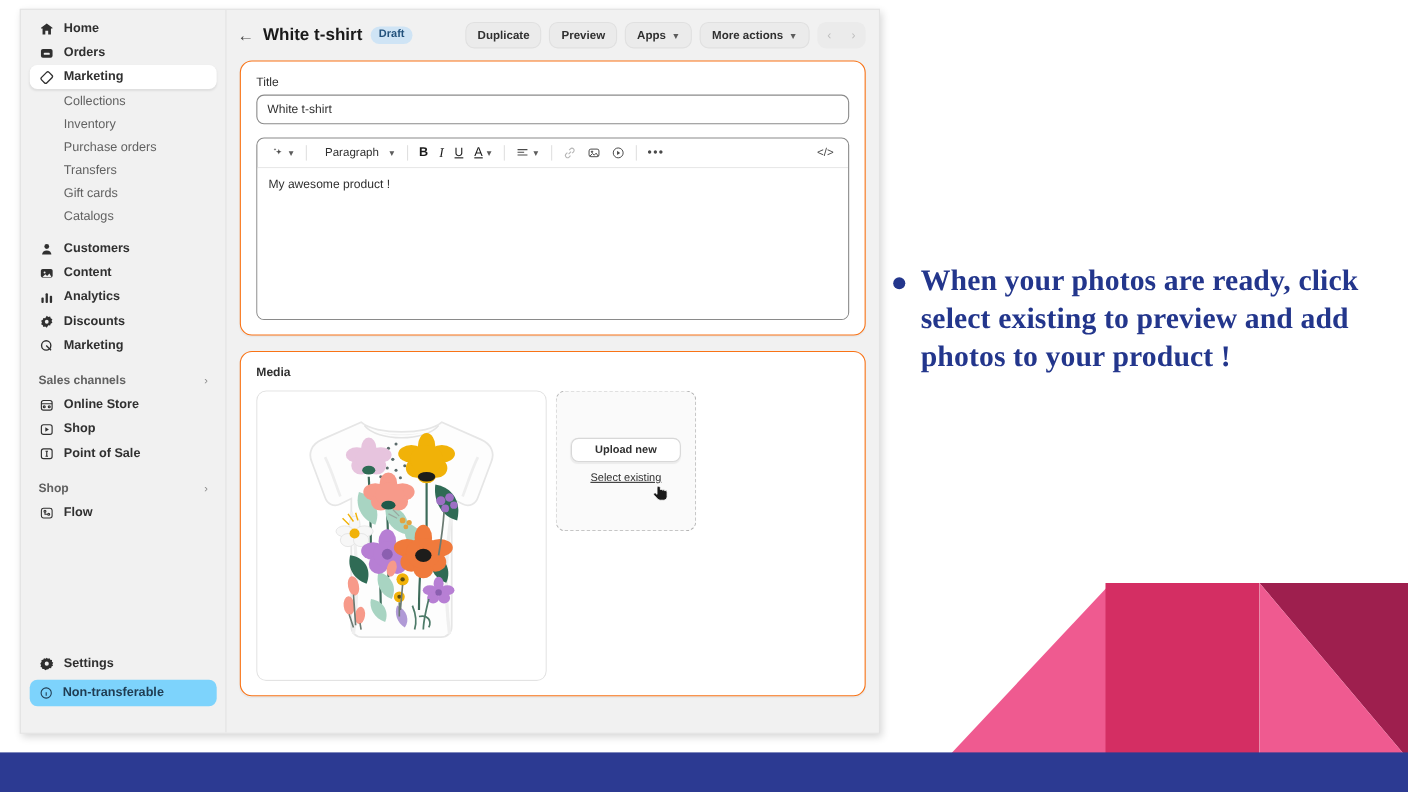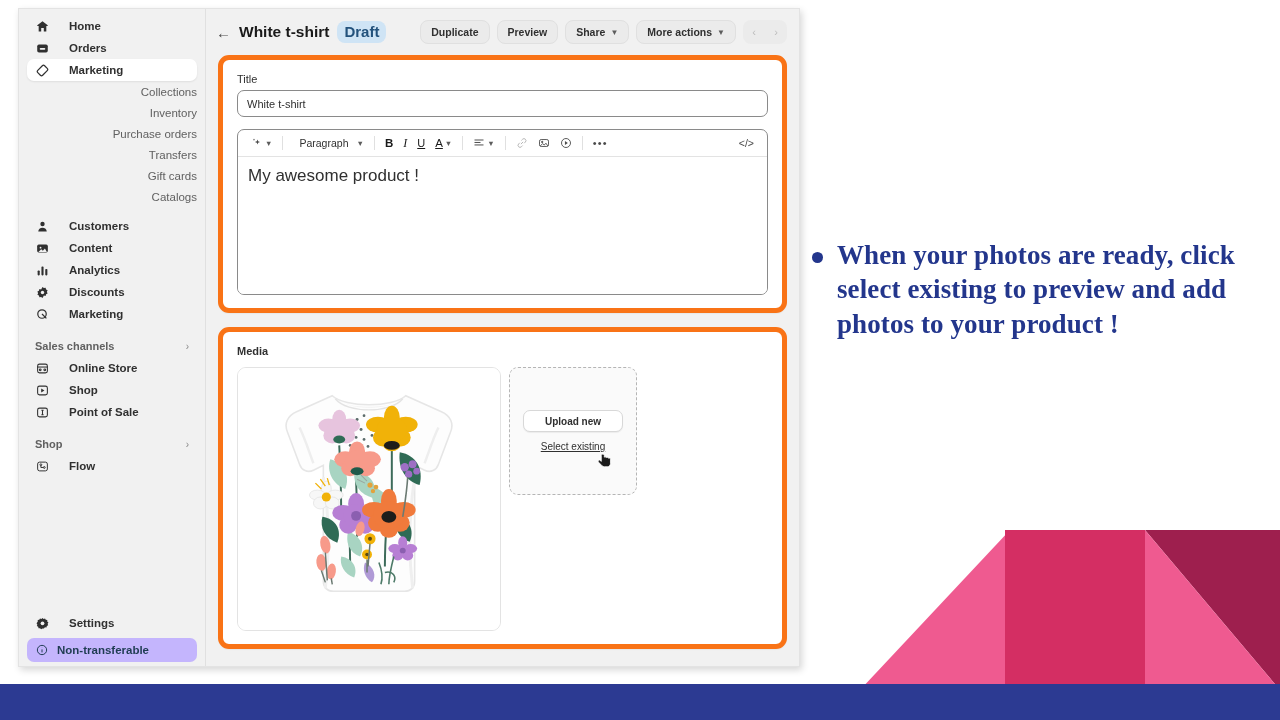--- a/index.html
+++ b/index.html
@@ -58,71 +58,71 @@
   }
 
   
   .sidebar {
     width:187px; flex:0 0 187px; background:#f1f1f1;
     border-right:1px solid #e0e0e0;
     padding:6px 8px 0 8px; display:flex; flex-direction:column;
     position:relative;
   }
   .nav-item {
-    display:flex; align-items:center; gap:20px;
+    display:flex; align-items:center; gap:9px;
     height:22px; padding:0 8px; margin-bottom:0px;
     border-radius:7px; cursor:pointer;
   }
   .nav-item.active { background:#ffffff; box-shadow:0 1px 2px rgba(0,0,0,0.08); }
   .nav-ico { width:14px; height:14px; flex:0 0 14px; display:flex; align-items:center; justify-content:center; }
   .nav-ico svg { display:block; }
   .nav-label { font-size:11.5px; color:#303030; font-weight:650; white-space:nowrap; }
-  .nav-sub { padding-left:31px; height:21px; display:flex; align-items:center; border-radius:7px; cursor:pointer;justify-content:flex-end;}
+  .nav-sub { padding-left:31px; height:21px; display:flex; align-items:center; border-radius:7px; cursor:pointer;}
   .nav-sub .nav-label { font-weight:400; color:#616161; }
   .sec-head {
     display:flex; align-items:center; justify-content:space-between;
     padding:0 8px; height:22px; margin-top:10px;
   }
   .sec-head .t { font-size:11px; color:#616161; font-weight:650; }
   .sec-head .c { color:#8a8a8a; font-size:10px; }
   .spacer { flex:1 1 auto; }
-  .nav-bottom { padding-bottom:4px;text-align:center; }
+  .nav-bottom { padding-bottom:24px;text-align:center; }
   .badge-pill {
     display:flex; align-items:center; gap:8px;
-    background:#c4b5fd; border-radius:7px; height:24px; padding:0 8px;
+    background:#7dd3fc; border-radius:7px; height:24px; padding:0 8px;
     margin-top:4px;
   }
   .badge-pill .nav-label { color:#1f3c52; font-weight:650; }
 
   
   .main { flex:1 1 auto; background:#f1f1f1; overflow:hidden; position:relative; }
   .topbar {
     display:flex; align-items:center; height:46px; padding:0 12px 0 10px; gap:8px;
   }
   .back-arrow { font-size:15px; color:#4a4a4a; cursor:pointer; line-height:1; }
   .page-title { font-size:15.5px; font-weight:700; color:#1a1a1a; white-space:nowrap; }
   .draft-badge {
-    background:#cfe4f5; color:#23527c; font-size:15px; font-weight:650;
+    background:#cfe4f5; color:#23527c; font-size:10px; font-weight:650;
     border-radius:8px; padding:2px 7px; line-height:1.25;
   }
   .topbar-actions { display:flex; align-items:center; gap:7px; margin-left:auto; }
   .tb-btn {
     background:#ebebeb; border:1px solid #e0e0e0; border-radius:8px;
     height:24px; padding:0 10px; font-size:10.5px; color:#303030; font-weight:600;
     display:flex; align-items:center; gap:5px; cursor:pointer; white-space:nowrap;
   }
   .tb-btn .cv { font-size:8px; color:#5c5c5c; }
   .pager {
     background:#ebebeb; border-radius:8px; height:24px; display:flex; align-items:center;
   }
   .pager span { width:22px; text-align:center; font-size:11px; color:#bdbdbd; cursor:default; }
 
   .content { padding:0 12px 14px 12px; }
   .card {
-    background:#ffffff; border:5px solid #f97316; border-radius:11px;
+    background:#ffffff; border:1px solid #f97316; border-radius:11px;
     box-shadow:0 1px 1px rgba(0,0,0,0.04);
     padding:13px 14px; margin-bottom:14px;
   }
   .field-label { font-size:11px; color:#303030; margin-bottom:5px; }
   .text-input {
     width:100%; height:27px; border:1px solid #8a8a8a; border-radius:7px;
     padding:0 9px; font-size:11px; color:#303030;
     font-family:"Liberation Sans", sans-serif; background:#fff; outline:none;
   }
   .gap12 { height:12px; }
@@ -140,21 +140,21 @@
   .tool .cv { font-size:7.5px; color:#5c5c5c; }
   .tool-sep { width:1px; height:14px; background:#e0e0e0; margin:0 5px; }
   .tool-para { font-size:10.5px; color:#303030; padding:0 6px; }
   .tool-b { font-weight:800; font-size:11.5px; color:#1a1a1a; }
   .tool-i { font-style:italic; font-family:"Liberation Serif", serif; font-size:12px; color:#1a1a1a; }
   .tool-u { text-decoration:underline; font-size:11px; color:#1a1a1a; }
   .tool-a { text-decoration:underline; font-size:11.5px; color:#1a1a1a; }
   .tool-dots { letter-spacing:1.2px; font-size:11px; color:#4a4a4a; }
   .tool-code { font-size:10.5px; color:#4a4a4a; margin-left:auto; }
   .editor-body {
-    height:137px; padding:9px 10px; font-size:17px; color:#303030; background:#fff;
+    height:137px; padding:9px 10px; font-size:11px; color:#303030; background:#fff;
   }
 
   .card-title { font-size:11px; font-weight:700; color:#303030; margin-bottom:10px; }
   .media-row { display:flex; gap:8px; align-items:flex-start; }
   .media-thumb {
     width:264px; height:264px; border:1px solid #e3e3e3; border-radius:9px;
     background:#fff; overflow:hidden; position:relative; cursor:pointer;
   }
   .media-thumb svg { display:block; width:100%; height:100%; }
   .dropzone {
@@ -369,21 +369,21 @@
         <span class="draft-badge">Draft</span>
 
         <div class="topbar-actions">
           <div class="tb-btn">
             <span>Duplicate</span>
           </div>
           <div class="tb-btn">
             <span>Preview</span>
           </div>
           <div class="tb-btn">
-            <span>Share</span>
+            <span>Apps</span>
             <span class="cv">▼</span>
           </div>
           <div class="tb-btn">
             <span>More actions</span>
             <span class="cv">▼</span>
           </div>
           <div class="pager">
             <span>‹</span>
             <span>›</span>
           </div>

